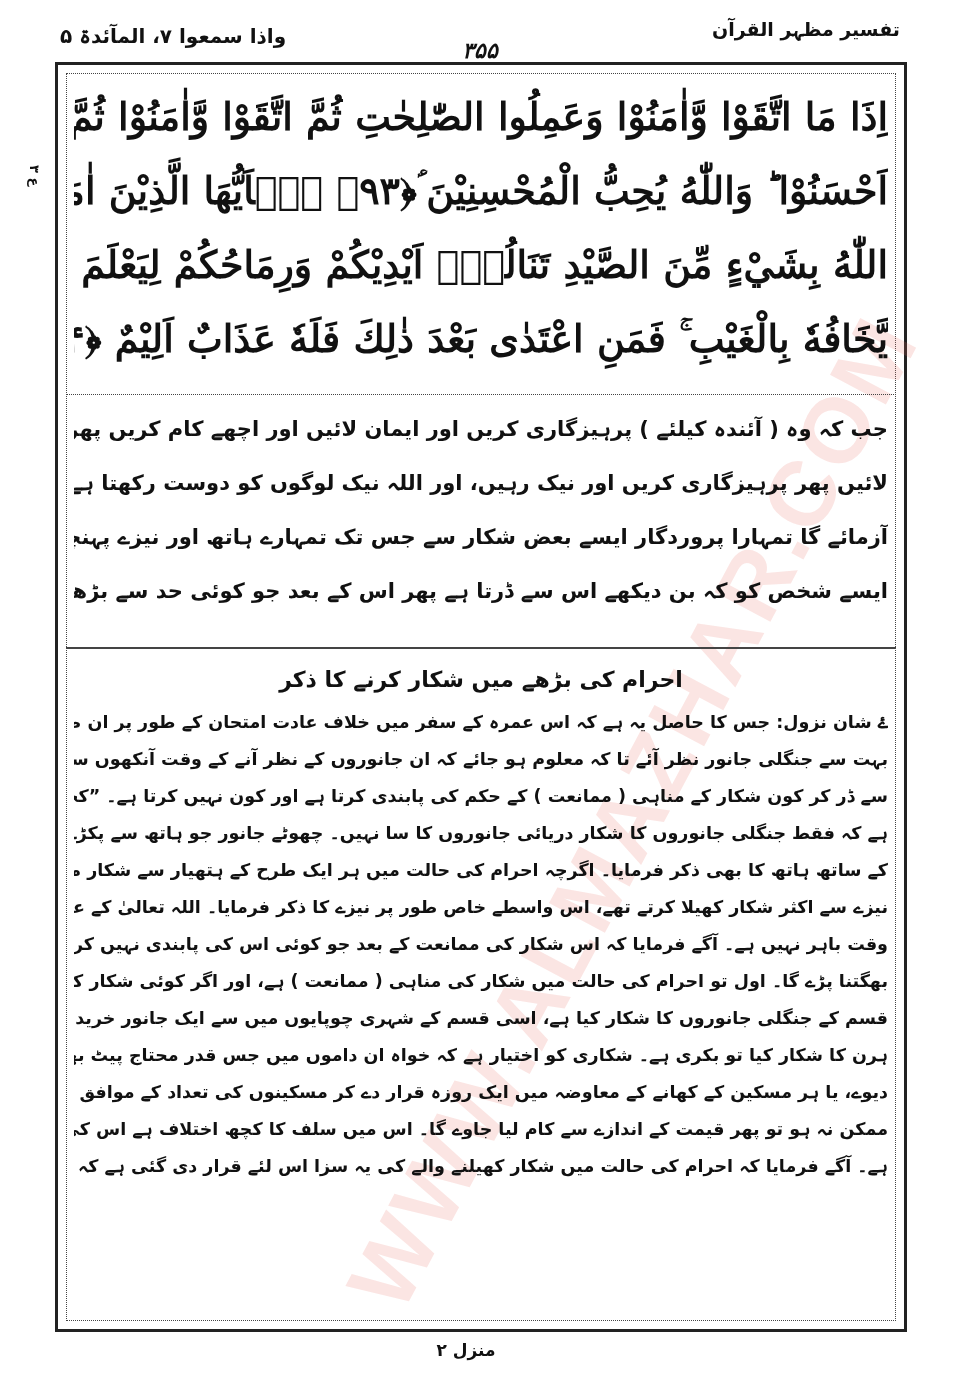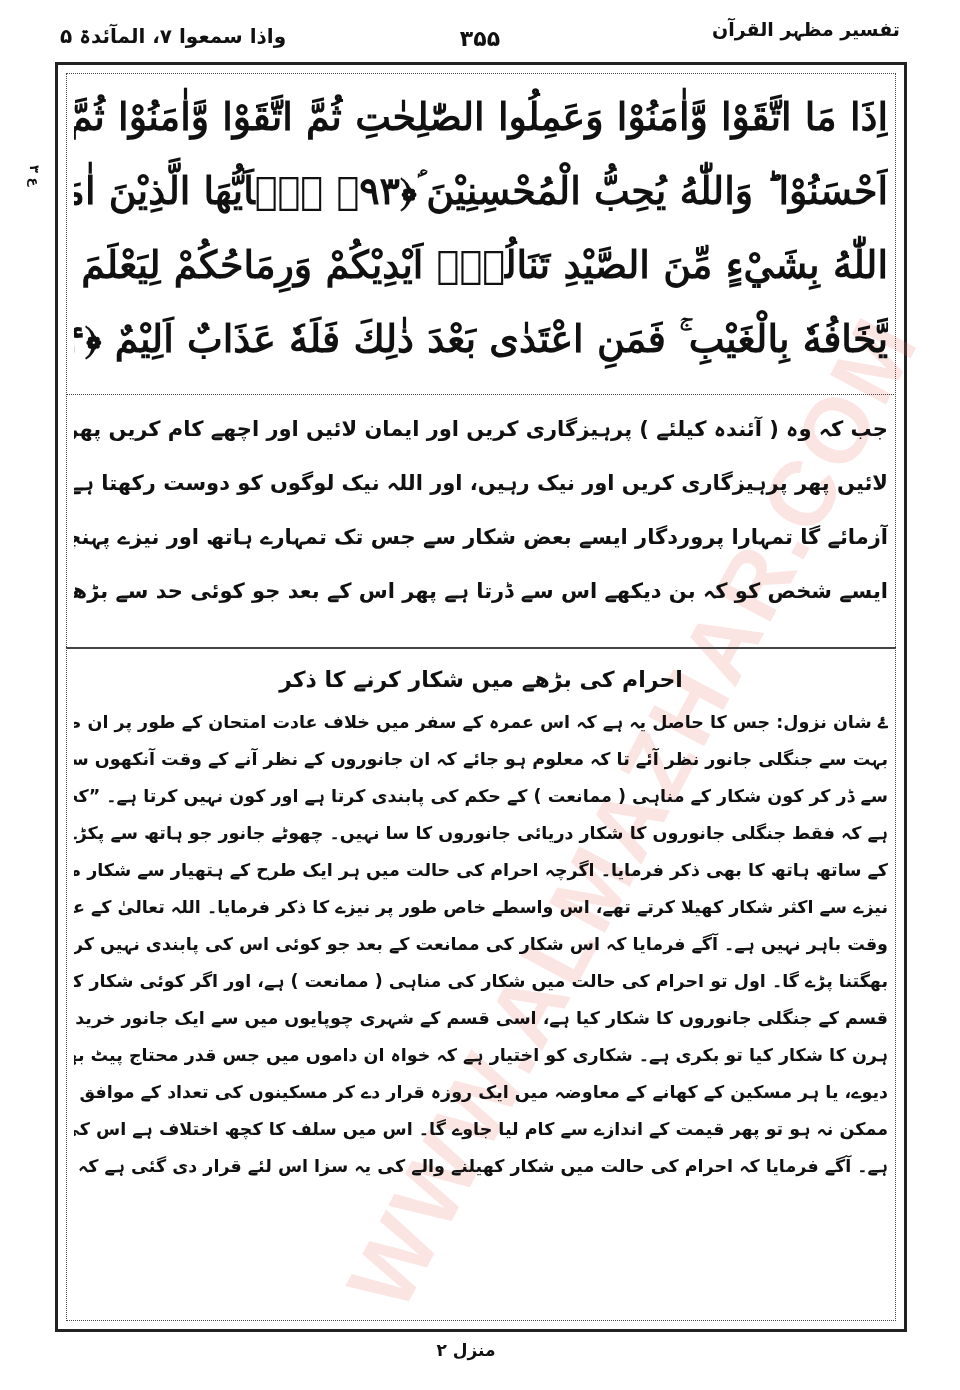--- a/index.html
+++ b/index.html
@@ -1,20 +1,20 @@
 <!DOCTYPE html>
 <html><head>
 <meta charset="utf-8">
 <style>
   html, body { margin: 0; padding: 0; background: #ffffff; }
   body { width: 960px; height: 1390px; position: relative; overflow: hidden; font-family: "DejaVu Sans", sans-serif; color: #111; }
 
   .header { position: absolute; top: 18px; left: 60px; width: 840px; height: 36px; direction: rtl; }
   .hdr-right { position: absolute; right: 0; top: 0; font-size: 19px; font-weight: bold; }
-  .hdr-center { position: absolute; left: 50%; transform: translateX(-50%); top: 8px; font-size: 22px; font-weight: bold; letter-spacing: 1px; }
+  .hdr-center { position: absolute; left: 50%; transform: translateX(-50%); top: 20px; font-size: 22px; font-weight: bold; letter-spacing: 1px; font-style: italic; }
   .hdr-left { position: absolute; left: 0; top: 6px; font-size: 20px; font-weight: bold; }
 
   .side-marker { position: absolute; left: 20px; top: 165px; width: 22px; font-size: 13px; font-weight: bold; text-align: center; writing-mode: vertical-rl; }
 
   .outer-frame { position: absolute; left: 55px; top: 62px; width: 852px; height: 1270px; border: 3px solid #222; box-sizing: border-box; }
   .inner-frame { position: absolute; left: 66px; top: 73px; width: 830px; height: 1248px; border: 1.5px dotted #444; box-sizing: border-box; }
 
   .section { position: absolute; left: 66px; width: 830px; box-sizing: border-box; direction: rtl; padding: 0 8px; }
   .divider { position: absolute; left: 66px; width: 830px; height: 0; }
   .divider.dotted { border-top: 1.5px dotted #444; }

